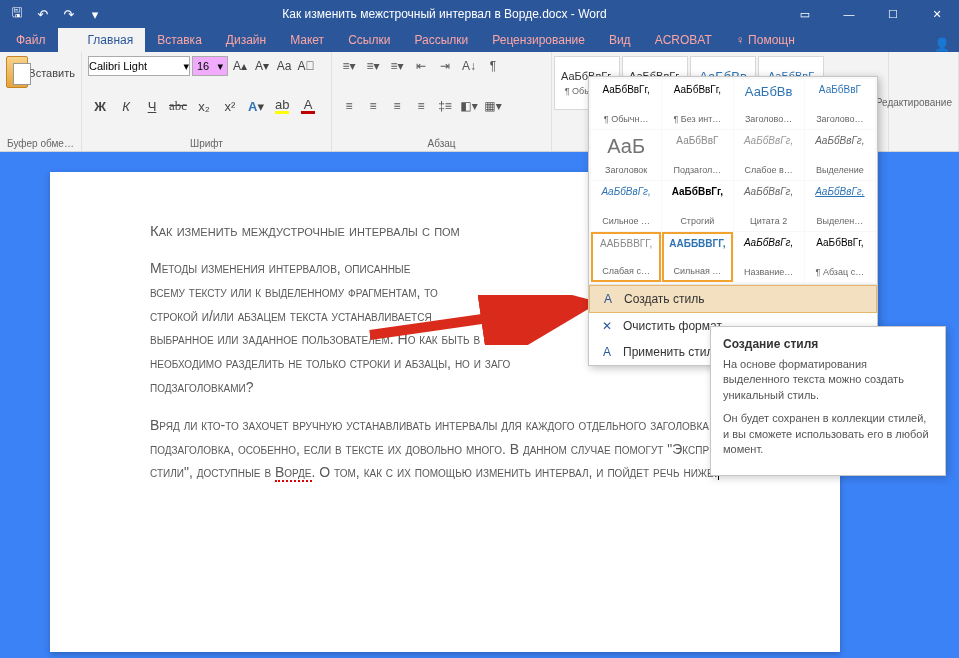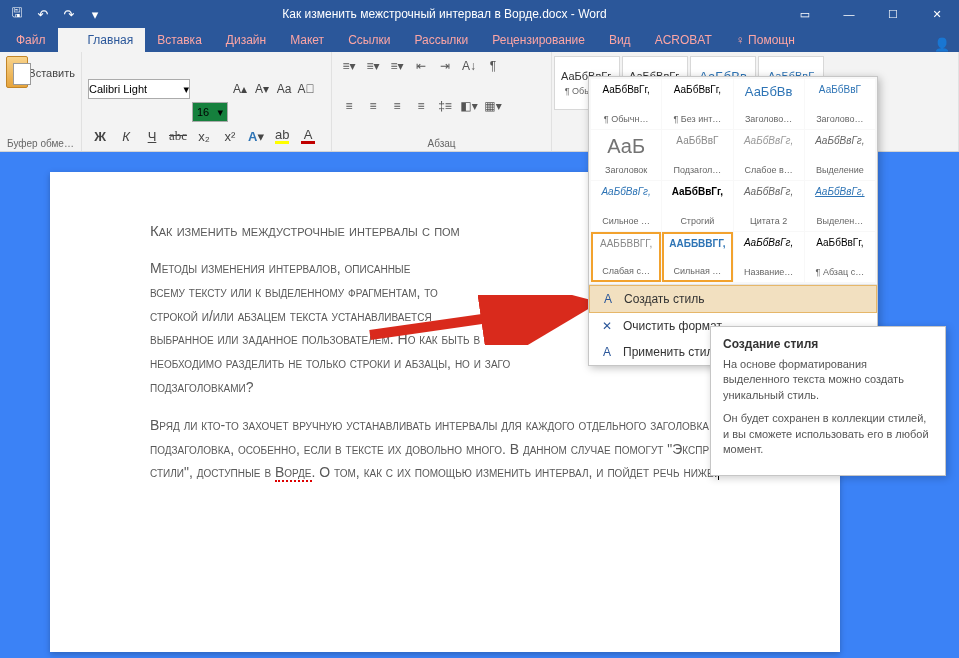--- a/index.html
+++ b/index.html
@@ -26,21 +26,21 @@
 .group { border-right: 1px solid #e1e1e1; padding: 4px 6px 2px 6px; display: flex; flex-direction: column; justify-content: space-between; }
 .group .glabel { font-size: 10px; color: #666; text-align: center; margin-top: 2px; }
 .clipboard { width: 82px; }
 .clipboard .pastebtn { display: flex; flex-direction: row; align-items: center; font-size: 11px; color: #444; }
 .clipboard .pastebtn .pico { width: 32px; height: 32px; background: linear-gradient(#f8d38b,#e6a43c); border: 1px solid #c28528; border-radius: 2px; margin-bottom: 2px; position: relative; }
 .clipboard .pastebtn .pico::after { content:""; position:absolute; left:6px; top:6px; width:16px; height:20px; background:#fff; border:1px solid #999; }
 
 .font { width: 250px; }
 .font .row { display: flex; align-items: center; gap: 2px; margin-bottom: 4px; }
 .fontname { width: 102px; height: 20px; border: 1px solid #ababab; background: #fff; font-size: 11px; padding: 0 0; display: flex; align-items: center; justify-content: space-between; }
-.fontsize { width: 36px; height: 20px; border: 1px solid #ababab; background: #15803d; font-size: 11px; padding: 0 4px; display: flex; align-items: center; justify-content: space-between; margin-top: 46px; }
+.fontsize { width: 36px; height: 20px; border: 1px solid #ababab; background: #f0abfc; font-size: 11px; padding: 0 4px; display: flex; align-items: center; justify-content: space-between; }
 .smallbtn { width: 20px; height: 20px; display: flex; align-items: center; justify-content: center; font-size: 12px; color: #444; }
 .font .row2 .smallbtn { width: 24px; font-size: 13px; }
 .bold { font-weight: bold; }
 .ital { font-style: italic; }
 .under { text-decoration: underline; }
 .strike { text-decoration: line-through; font-family: Liberation Serif, serif; }
 .colorbar { display: inline-block; width: 14px; border-bottom: 3px solid; line-height: 12px; text-align: center; }
 
 .para { width: 220px; }
 .para .row { display: flex; align-items: center; gap: 2px; margin-bottom: 4px; }
@@ -200,20 +200,23 @@
           <div class="prev" style="color:#2e74b5;font-size:13px">АаБбВв</div>
           <div class="name">Заголово…</div>
         </div>
         <div class="stylebox">
           <div class="prev" style="color:#2e74b5">АаБбВвГ</div>
           <div class="name">Заголово…</div>
         </div>
       </div>
   </div>
 
+  <div class="group editing">
+    <div class="glabel">Редактирование</div>
+  </div>
 </div>
 
 <div class="docarea">
   <div class="page">
     <h1>Как изменить междустрочные интервалы с пом</h1>
     <p>
       <span class="sc">Методы изменения интервалов, описанные </span><br>
       <span class="sc">всему тексту или к выделенному фрагментам, то</span><br>
       <span class="sc">строкой и/или абзацем текста устанавливается</span><br>
       <span class="sc">выбранное или заданное пользователем. Но как быть в случа</span><br>

